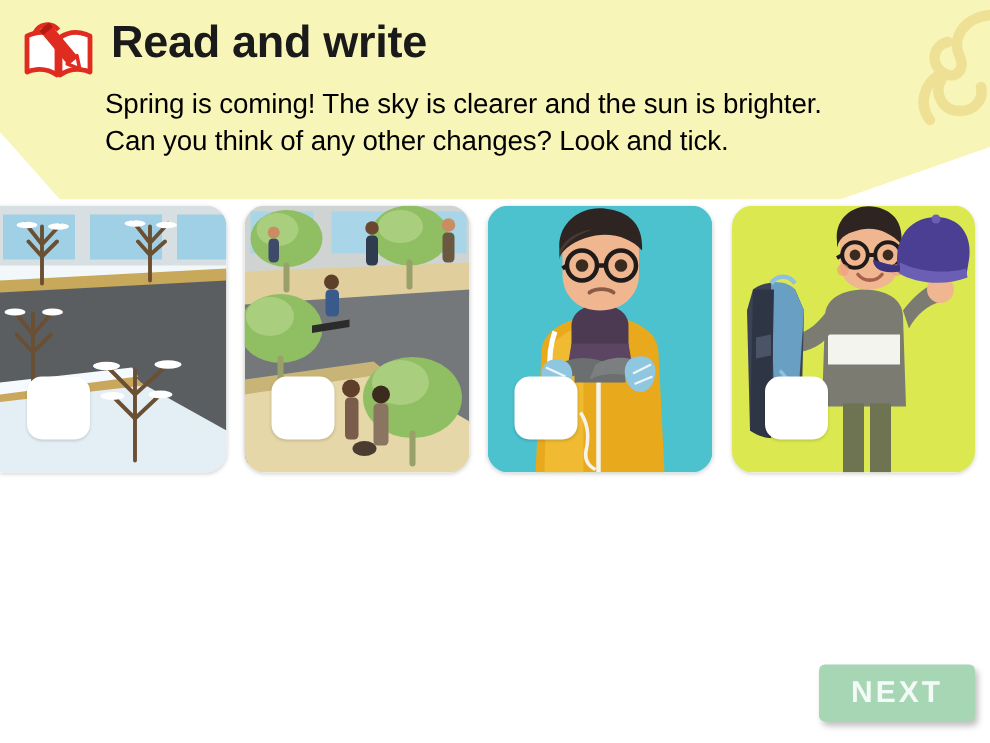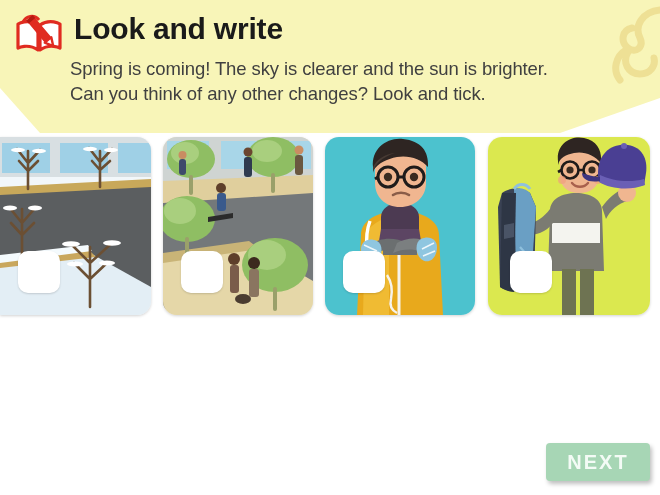--- a/index.html
+++ b/index.html
@@ -67,21 +67,21 @@
     white-space: nowrap;
   }
 
   .instructions {
     position: absolute;
     left: 70px; top: 57px;
     width: 500px;
     z-index: 5;
     font-size: 18.5px;
     line-height: 1.33;
-    color: #404040;
+    color: #000000;
     letter-spacing: -0.1px;
   }
 
   
   .cards {
     position: absolute;
     left: 0; top: 137px;
     width: 660px;
     height: 180px;
     z-index: 4;
@@ -157,21 +157,21 @@
       <path d="M4 14 C4 14, 14 8, 24 15 L24 40 C14 33, 4 38, 4 38 Z" fill="#ffffff" stroke="#e02b20" stroke-width="3.2" stroke-linejoin="round"></path>
       <path d="M46 14 C46 14, 36 8, 26 15 L26 40 C36 33, 46 38, 46 38 Z" fill="#ffffff" stroke="#e02b20" stroke-width="3.2" stroke-linejoin="round"></path>
       <path d="M25 15 L25 40" stroke="#e02b20" stroke-width="2.6"></path>
       <path d="M9 12 C12 6, 20 4, 25 10" fill="none" stroke="#e02b20" stroke-width="3"></path>
       <g transform="rotate(-40 31 22)">
         <rect x="24" y="4" width="8.5" height="26" rx="1.5" fill="#e02b20"></rect>
         <path d="M24 30 L32.5 30 L28.25 38 Z" fill="#ffffff" stroke="#e02b20" stroke-width="2.4" stroke-linejoin="round"></path>
         <rect x="24" y="1" width="8.5" height="4" fill="#b51a12"></rect>
       </g>
     </svg>
-    <div class="title">Look and write</div>
+    <div class="title">Read and write</div>
   </div>
 
   <div class="instructions">Spring is coming! The sky is clearer and the sun is brighter. Can you think of any other changes? Look and tick.</div>
 
   <div class="cards">
 
     <div class="card c1">
       <svg viewBox="0 0 151 178" preserveAspectRatio="xMidYMid slice">
         <rect x="0" y="0" width="151" height="178" fill="#e9eef2"></rect>
         <rect x="0" y="0" width="151" height="46" fill="#d8dfe2"></rect>

